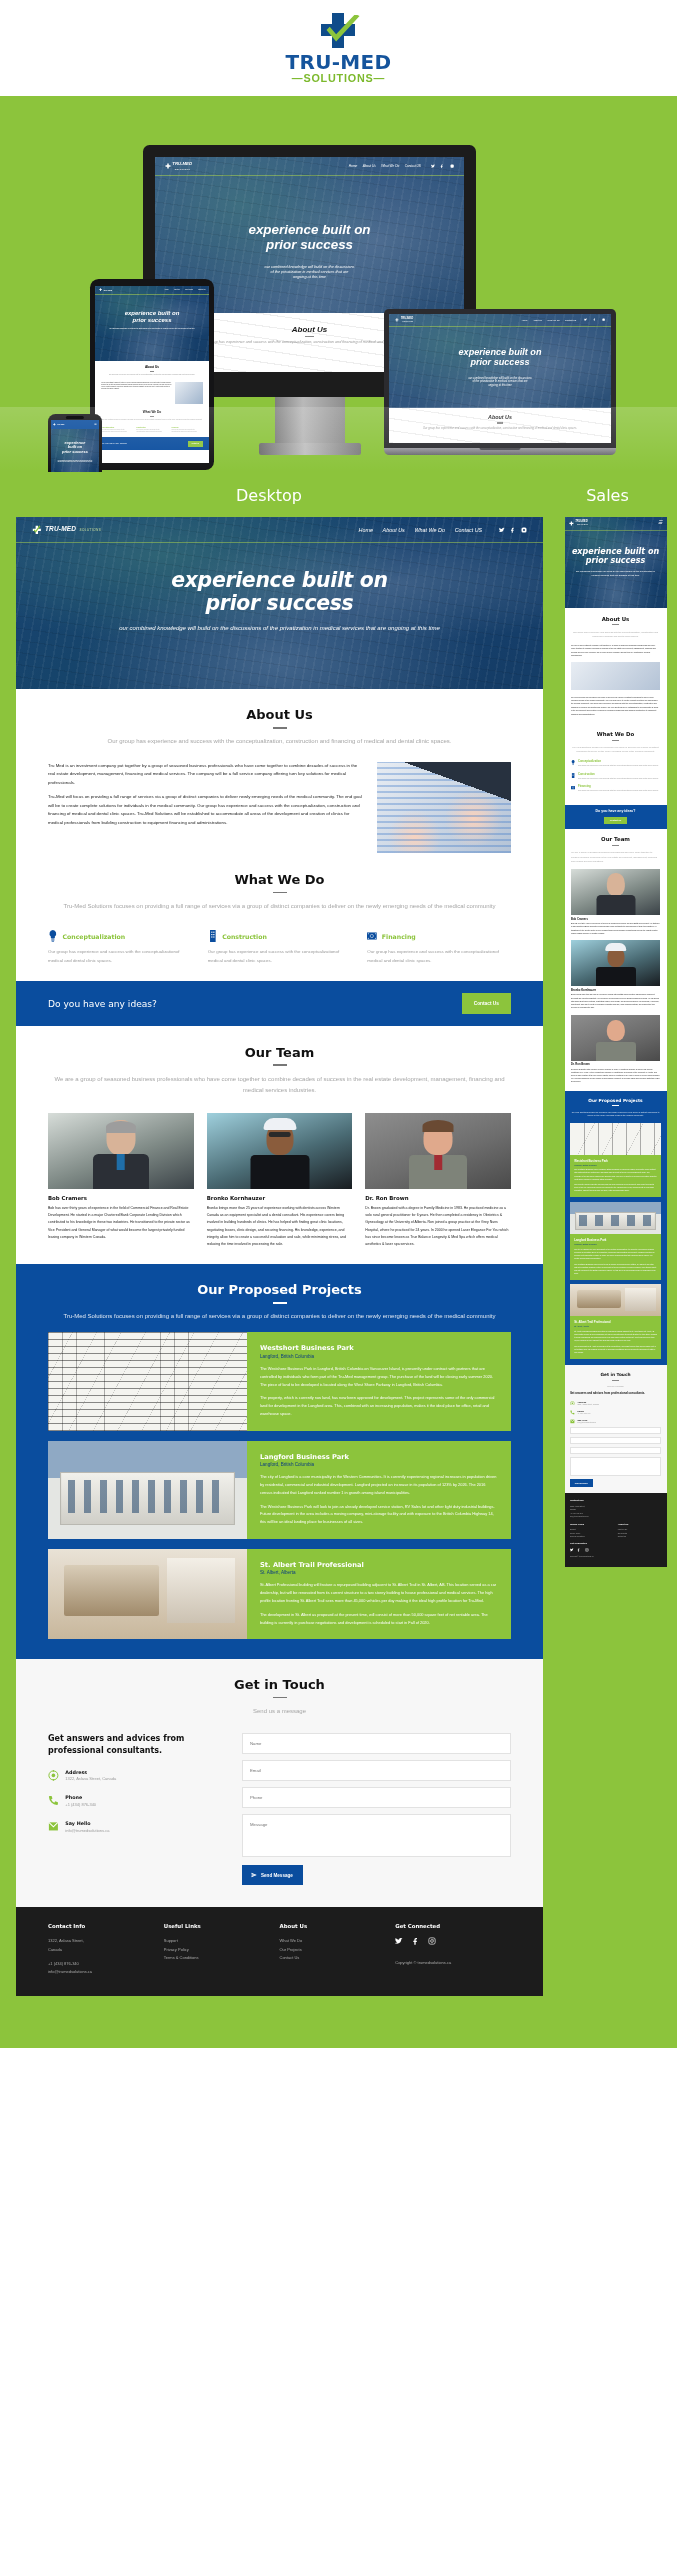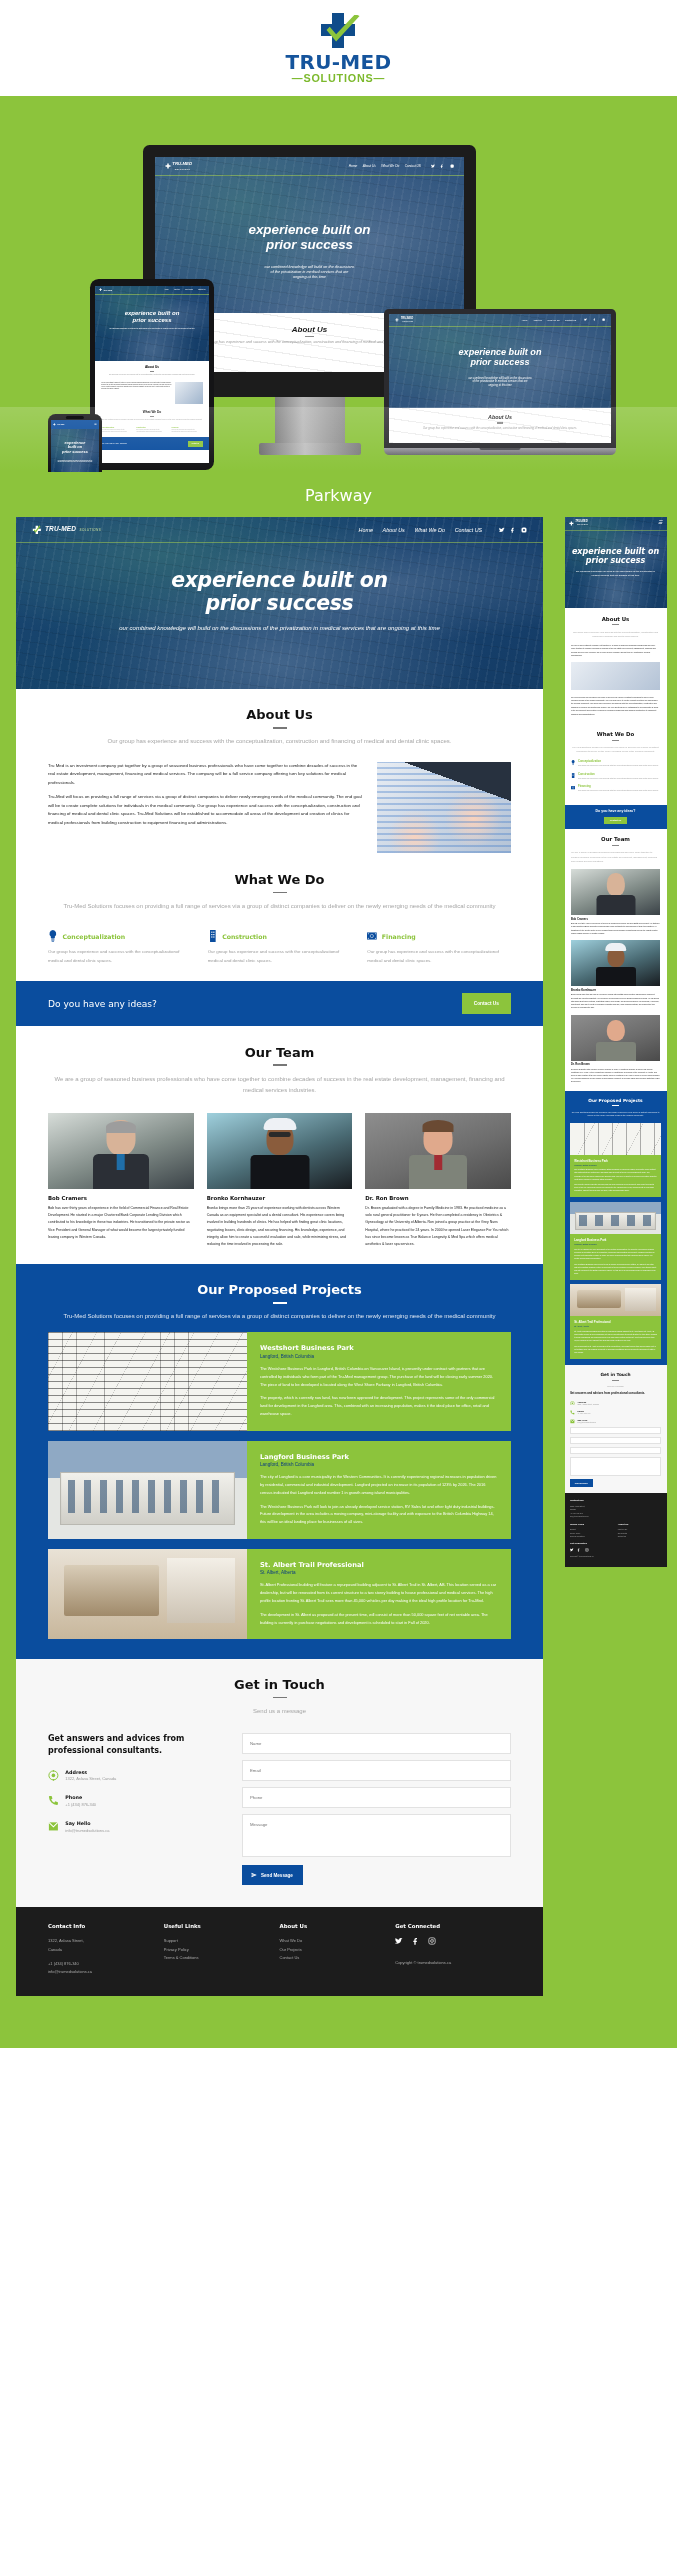--- a/index.html
+++ b/index.html
@@ -447,21 +447,22 @@
       <div class="laptop-base">
           <div class="laptop-notch"></div>
         </div>
     </div>
 
     <div class="reflect"></div>
   </div>
 </div>
 
 <div class="labels-row">
-  <div class="label-mobile">Parkway</div>
+  <div class="label-desktop">Desktop</div>
+  <div class="label-mobile">Sales</div>
 </div>
 
 <div class="preview-area">
 
   <div class="desktop-col">
 
     <div class="hero med-photo">
       <div class="photo-overlay"></div>
       <div class="site-nav">
         <div class="site-logo">

